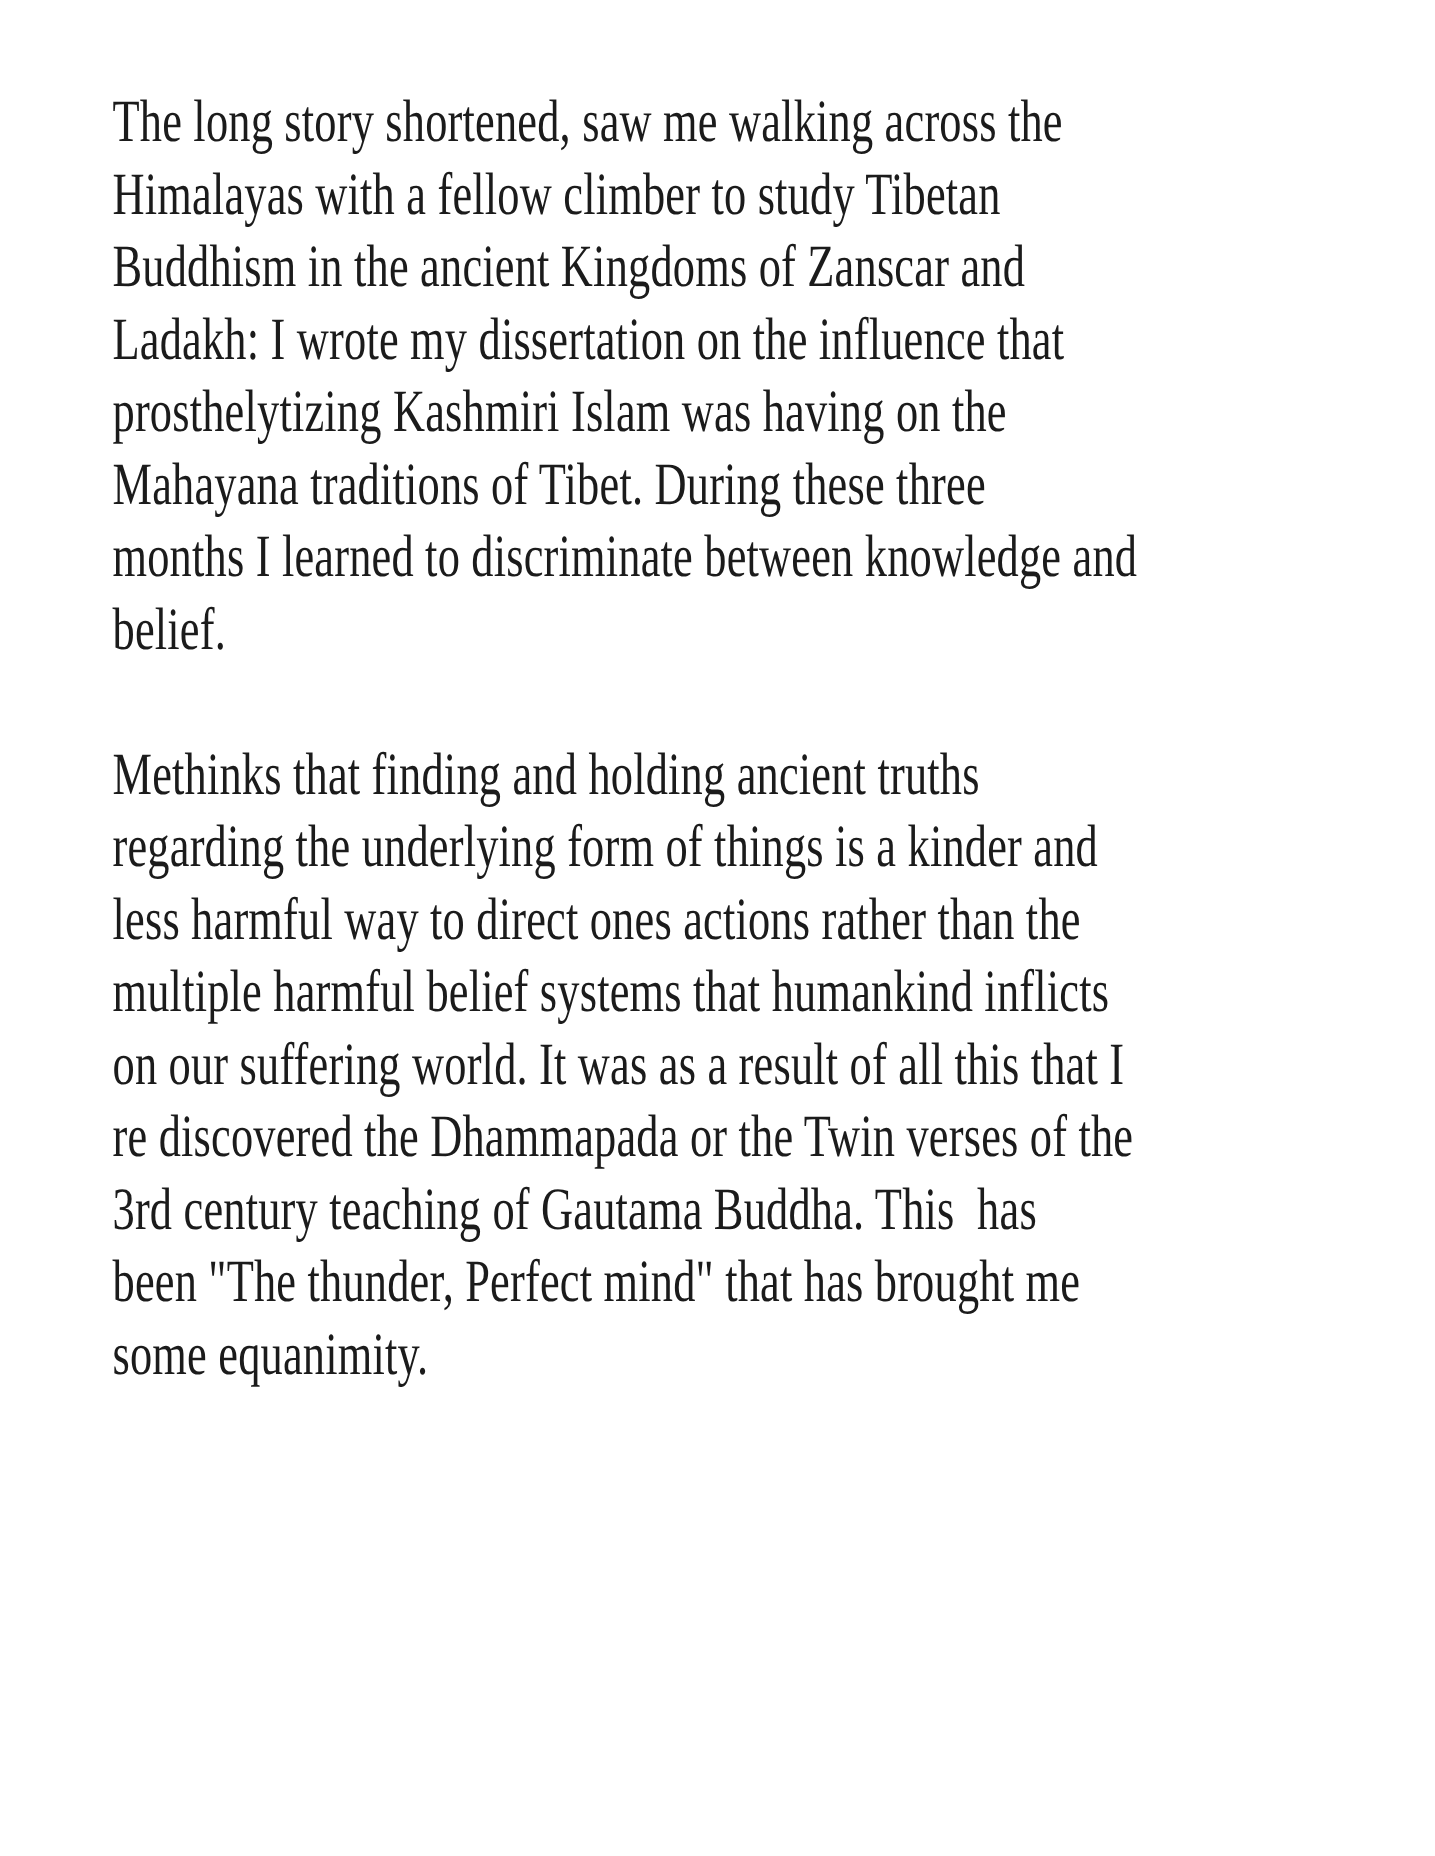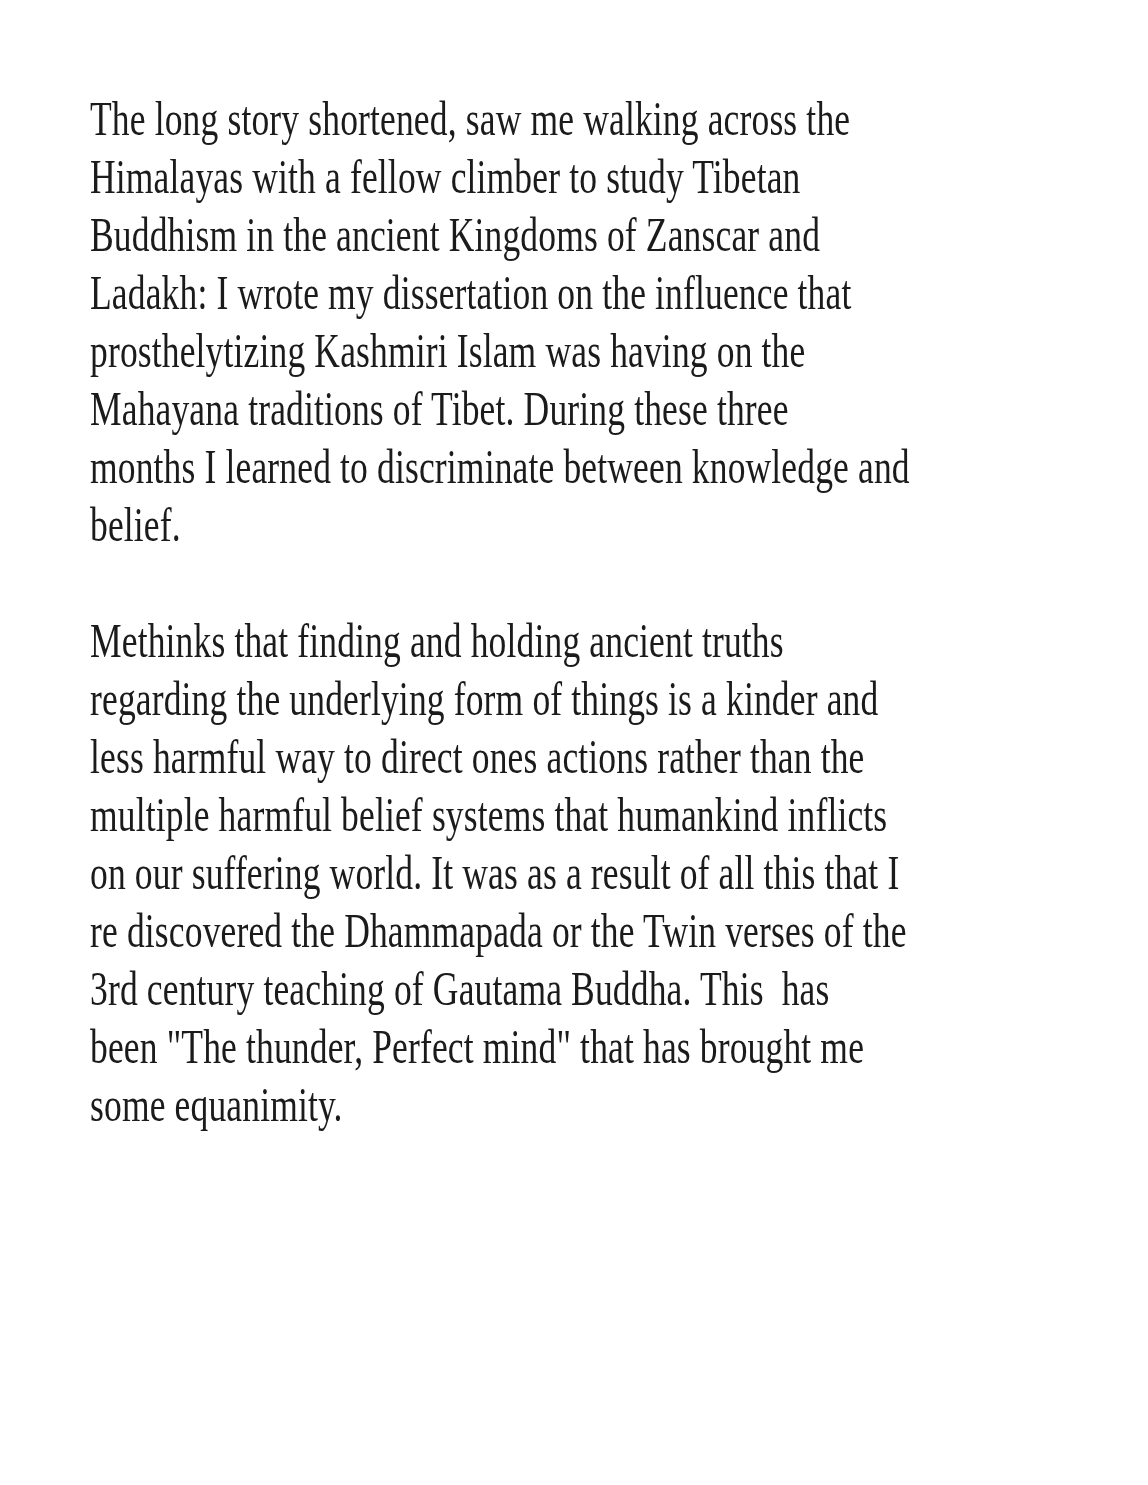--- a/index.html
+++ b/index.html
@@ -9,21 +9,21 @@
   body {
     width: 1148px;
     height: 1485px;
     background: #ffffff;
     overflow: hidden;
   }
   .page {
     box-sizing: border-box;
     width: 1148px;
     height: 1485px;
-    padding: 90px 0 0 90px;
+    padding: 69px 0 0 90px;
   }
   .textblock {
     font-family: "Liberation Serif", "DejaVu Serif", serif;
     font-size: 48px;
     line-height: 58px;
     color: #1b1b1b;
     transform: scaleX(0.74);
     transform-origin: 0 0;
     letter-spacing: 0.2px;
   }

